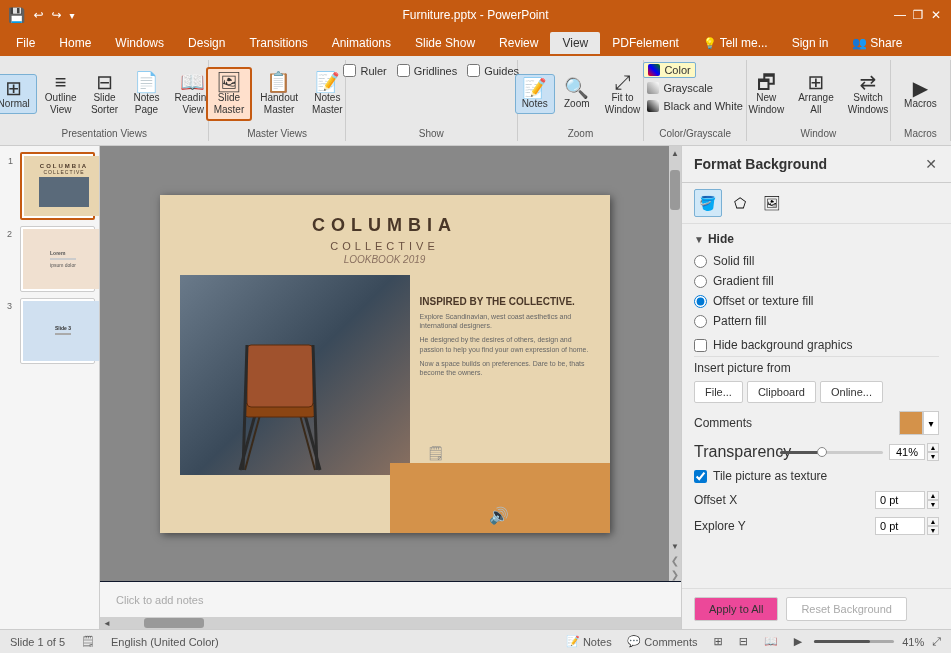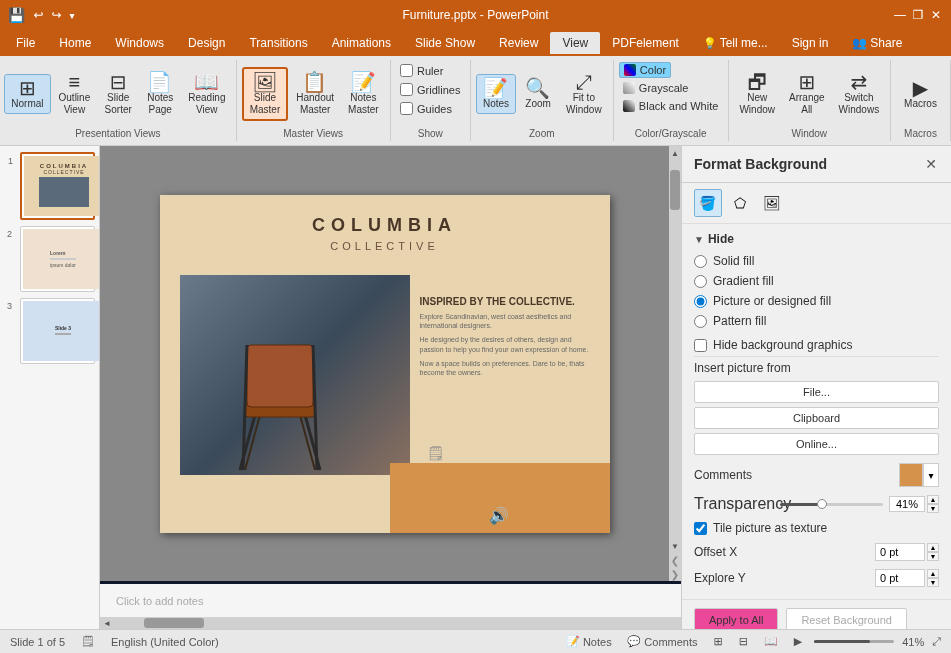--- a/index.html
+++ b/index.html
@@ -89,21 +89,21 @@
       display: flex;
       align-items: center;
       padding: 2px 4px;
       cursor: pointer;
       border-radius: 2px;
       font-size: 11px;
       color: #333;
       gap: 4px;
       white-space: nowrap;
     }
-    .color-btn-active { background: #7dd3fc; border: 1px solid #7ab0d4; border-radius: 2px; padding: 1px 4px; text-align: right; }
+    .color-btn-active { background: #fef9c3; border: 1px solid #7ab0d4; border-radius: 2px; padding: 1px 4px; text-align: right; }
 
     
     .main-area {
       display: flex;
       height: calc(653px - 30px - 26px - 90px - 24px);
     }
 
     
     .slide-panel {
       width: 100px;
@@ -214,21 +214,21 @@
       left: 230px;
       right: 0;
       height: 70px;
       background: #d4924a;
     }
 
     
     .notes-area {
       height: 36px;
       background: #f5f5f5;
-      border-top: 3px solid #0f172a;
+      border-top: 1px solid #0f172a;
       display: flex;
       align-items: center;
       padding: 0 16px;
       font-size: 11px;
       color: #aaa;
     }
 
     
     .format-bg-panel {
       width: 270px;
@@ -300,21 +300,20 @@
       font-size: 12px;
       color: #333;
       cursor: pointer;
       margin-top: 4px;
     }
     .checkbox-item input[type="checkbox"] { accent-color: #0078d4; cursor: pointer; }
     .panel-label { font-size: 12px; color: #333; }
     .panel-btns {
       display: flex;
       gap: 4px;
-      flex-direction: column;
     }
     .panel-action-btn {
       padding: 4px 10px;
       border: 1px solid #ccc;
       background: white;
       border-radius: 2px;
       cursor: pointer;
       font-size: 11px;
       color: #333;
     }
@@ -635,21 +634,21 @@
       </div>
       <div class="ribbon-btn">
         <span class="ribbon-btn-icon">📝</span>
         <span>Notes<br>Master</span>
       </div>
     </div>
     <div class="ribbon-group-label">Master Views</div>
   </div>
 
   <div class="ribbon-group">
-    <div class="ribbon-items" style="flex-direction:column;align-items:flex-start;">
+    <div class="ribbon-items" style="align-items:flex-start;">
       <label class="ribbon-btn-small"><input type="checkbox" style=""> Ruler</label>
       <label class="ribbon-btn-small"><input type="checkbox" style=""> Gridlines</label>
       <label class="ribbon-btn-small"><input type="checkbox" style=""> Guides</label>
     </div>
     <div class="ribbon-group-label">Show</div>
   </div>
 
   <div class="ribbon-group">
     <div class="ribbon-items">
       <div class="ribbon-btn active">
@@ -749,20 +748,21 @@
     </div>
   </div>
 
   <div class="canvas-wrapper">
     <div class="canvas-scroll-area">
       <div class="canvas-content">
 
         <div class="slide-canvas">
           <div class="slide-title">COLUMBIA</div>
           <div class="slide-subtitle">COLLECTIVE</div>
+          <div class="slide-year">LOOKBOOK 2019</div>
           <div class="slide-image-area">
             <div class="chair-visual">
 
               <svg width="140" height="160" viewBox="0 0 140 160">
 
                 <line x1="30" y1="100" x2="15" y2="155" stroke="#2a2a2a" stroke-width="3"></line>
                 <line x1="80" y1="100" x2="95" y2="155" stroke="#2a2a2a" stroke-width="3"></line>
                 <line x1="35" y1="100" x2="20" y2="155" stroke="#3a2a1a" stroke-width="2"></line>
                 <line x1="75" y1="100" x2="90" y2="155" stroke="#3a2a1a" stroke-width="2"></line>
 
@@ -827,21 +827,21 @@
         <label class="radio-item">
           <input type="radio" name="fill" style="">
           <span>Solid fill</span>
         </label>
         <label class="radio-item">
           <input type="radio" name="fill" style="">
           <span>Gradient fill</span>
         </label>
         <label class="radio-item">
           <input type="radio" name="fill" checked="" style="">
-          <span>Picture or designed fill</span>
+          <span>Offset or texture fill</span>
         </label>
         <label class="radio-item">
           <input type="radio" name="fill" style="">
           <span>Pattern fill</span>
         </label>
         <label class="checkbox-item">
           <input type="checkbox" style="">
           <span>Hide background graphics</span>
         </label>
       </div>

